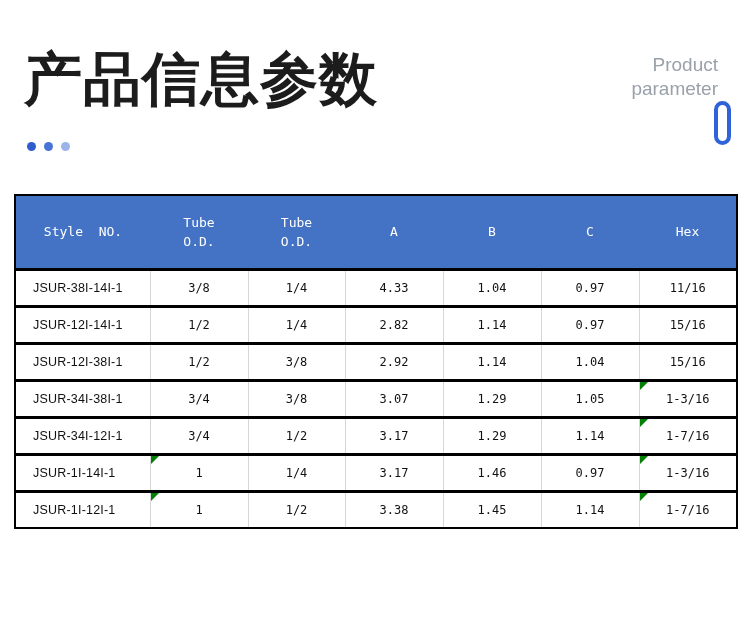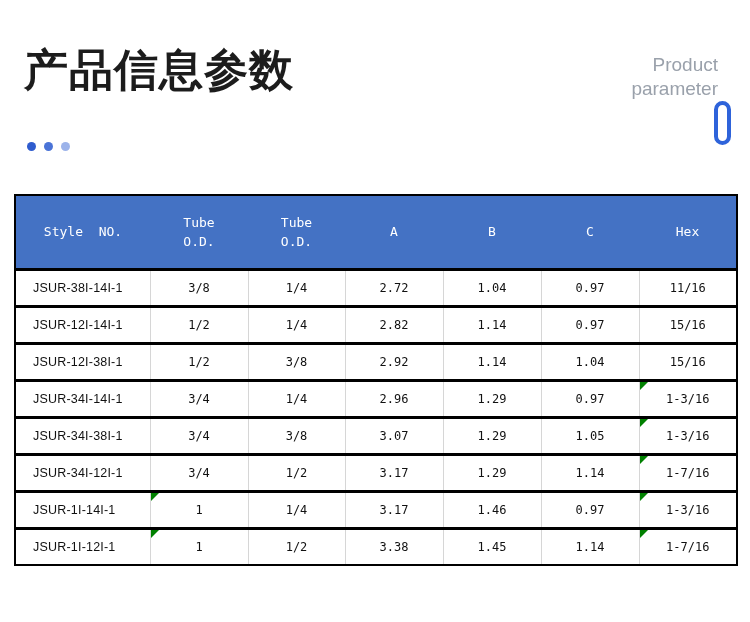--- a/index.html
+++ b/index.html
@@ -6,21 +6,21 @@
   html, body { background: #ffffff; }
   body {
     width: 750px; height: 622px;
     position: relative; overflow: hidden;
     font-family: "Liberation Sans", sans-serif;
   }
 
   
   .page-title {
     position: absolute; left: 24px; top: 44px;
-    font-size: 44px; font-weight: 900; color: #1c1c1c;
+    font-size: 58px; font-weight: 900; color: #1c1c1c;
     letter-spacing: 1px; line-height: 1.2; white-space: nowrap;
   }
   .dots { position: absolute; left: 27px; top: 142px; display: flex; gap: 8px; }
   .dot { width: 9px; height: 9px; border-radius: 50%; }
   .dot-1 { background: #2f5cce; }
   .dot-2 { background: #4a73d7; }
   .dot-3 { background: #9cb3ea; }
 
   .eng-block {
     position: absolute; right: 32px; top: 53px;
@@ -110,21 +110,21 @@
         <th>B</th>
         <th>C</th>
         <th>Hex</th>
       </tr>
     </thead>
     <tbody>
         <tr>
           <td>JSUR-38I-14I-1</td>
           <td>3/8</td>
           <td>1/4</td>
-          <td>2.72</td>
+          <td>4.33</td>
           <td>1.04</td>
           <td>0.97</td>
           <td>11/16</td>
         </tr>
         <tr>
           <td>JSUR-12I-14I-1</td>
           <td>1/2</td>
           <td>1/4</td>
           <td>2.82</td>
           <td>1.14</td>
@@ -132,29 +132,20 @@
           <td>15/16</td>
         </tr>
         <tr>
           <td>JSUR-12I-38I-1</td>
           <td>1/2</td>
           <td>3/8</td>
           <td>2.92</td>
           <td>1.14</td>
           <td>1.04</td>
           <td>15/16</td>
-        </tr>
-        <tr>
-          <td>JSUR-34I-14I-1</td>
-          <td>3/4</td>
-          <td>1/4</td>
-          <td>2.96</td>
-          <td>1.29</td>
-          <td>0.97</td>
-          <td><i class="tri"></i>1-3/16</td>
         </tr>
         <tr>
           <td>JSUR-34I-38I-1</td>
           <td>3/4</td>
           <td>3/8</td>
           <td>3.07</td>
           <td>1.29</td>
           <td>1.05</td>
           <td><i class="tri"></i>1-3/16</td>
         </tr>

